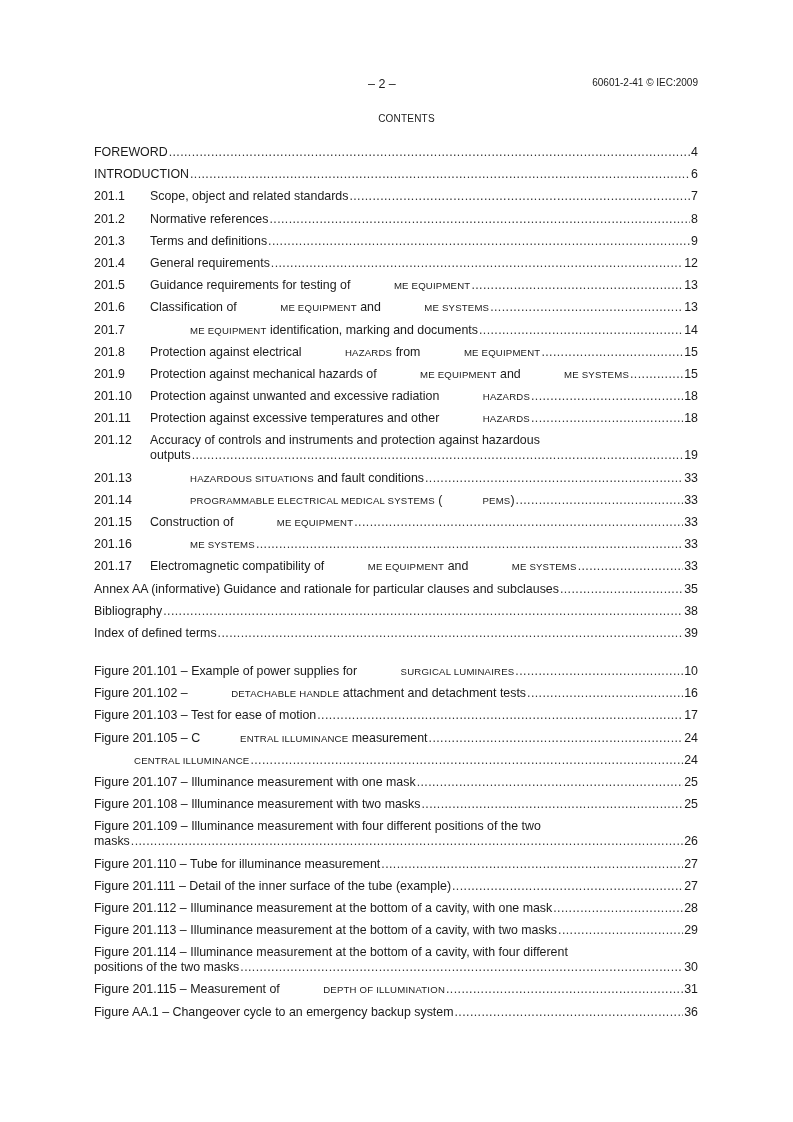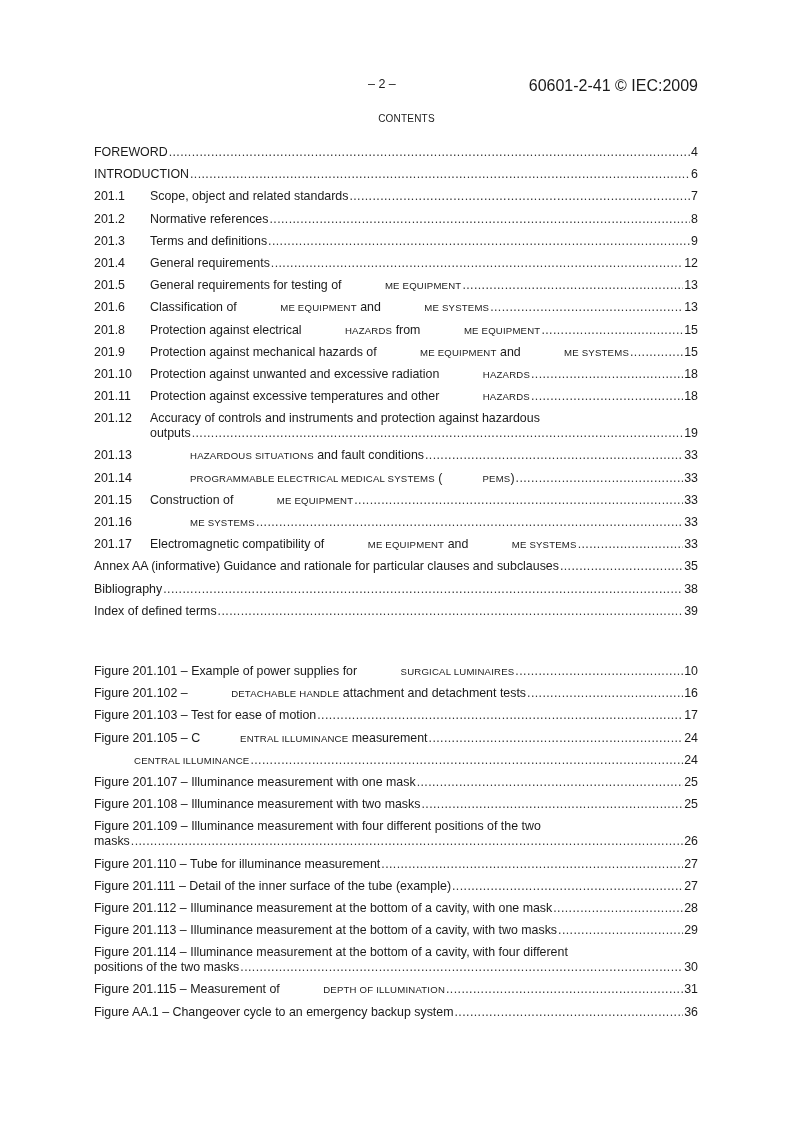--- a/index.html
+++ b/index.html
@@ -1,21 +1,21 @@
 <!DOCTYPE html>
 <html><head>
 <meta charset="utf-8">
 <style>
   html, body { margin: 0; padding: 0; background: #ffffff; }
   body {
     width: 793px; height: 1122px; position: relative; overflow: hidden;
     font-family: "Liberation Sans", sans-serif; color: #1a1a1a;
   }
   .hdr-page { position: absolute; top: 77px; left: 368px; font-size: 12.5px; }
-  .hdr-std  { position: absolute; top: 77px; right: 95px; font-size: 16px; }
+  .hdr-std  { position: absolute; top: 77px; right: 95px; font-size: 10px; }
   .title { position: absolute; top: 113px; left: 0; width: 793px; text-align: center; font-size: 10px; letter-spacing: 0.2px; padding-left: 10px; }
   .toc { position: absolute; left: 94px; width: 604px; font-size: 12.4px; }
   .toc-main { top: 145px; }
   .toc-figs { top: 664px; }
   .entry { line-height: 15px; margin-bottom: 7.2px; }
   .row { display: flex; align-items: baseline; }
   .num { width: 56px; flex: none; }
   .txt { white-space: nowrap; }
   .leader { flex: 1; overflow: hidden; white-space: nowrap; margin: 0 1px; letter-spacing: 0.4px; color: #333; }
   .leader::after { content: "......................................................................................................................................................................................................................................................"; }
@@ -74,31 +74,39 @@
       <div class="row">
         <span class="num">201.4</span>
         <span class="txt"><span>General requirements</span></span>
         <span class="leader"></span>
         <span class="pg">12</span>
       </div>
     </div>
     <div class="entry">
       <div class="row">
         <span class="num">201.5</span>
-        <span class="txt"><span>General requirements for testing of </span><span class="smallcap">ME EQUIPMENT</span><span> </span></span>
+        <span class="txt"><span>Guidance requirements for testing of </span><span class="smallcap">ME EQUIPMENT</span><span> </span></span>
         <span class="leader"></span>
         <span class="pg">13</span>
       </div>
     </div>
     <div class="entry">
       <div class="row">
         <span class="num">201.6</span>
         <span class="txt"><span>Classification of </span><span class="smallcap">ME EQUIPMENT</span><span> and </span><span class="smallcap">ME SYSTEMS</span><span> </span></span>
         <span class="leader"></span>
         <span class="pg">13</span>
+      </div>
+    </div>
+    <div class="entry">
+      <div class="row">
+        <span class="num">201.7</span>
+        <span class="txt"><span class="smallcap">ME EQUIPMENT</span><span> identification, marking and documents</span></span>
+        <span class="leader"></span>
+        <span class="pg">14</span>
       </div>
     </div>
     <div class="entry">
       <div class="row">
         <span class="num">201.8</span>
         <span class="txt"><span>Protection against electrical </span><span class="smallcap">HAZARDS</span><span> from </span><span class="smallcap">ME EQUIPMENT</span><span> </span></span>
         <span class="leader"></span>
         <span class="pg">15</span>
       </div>
     </div>

